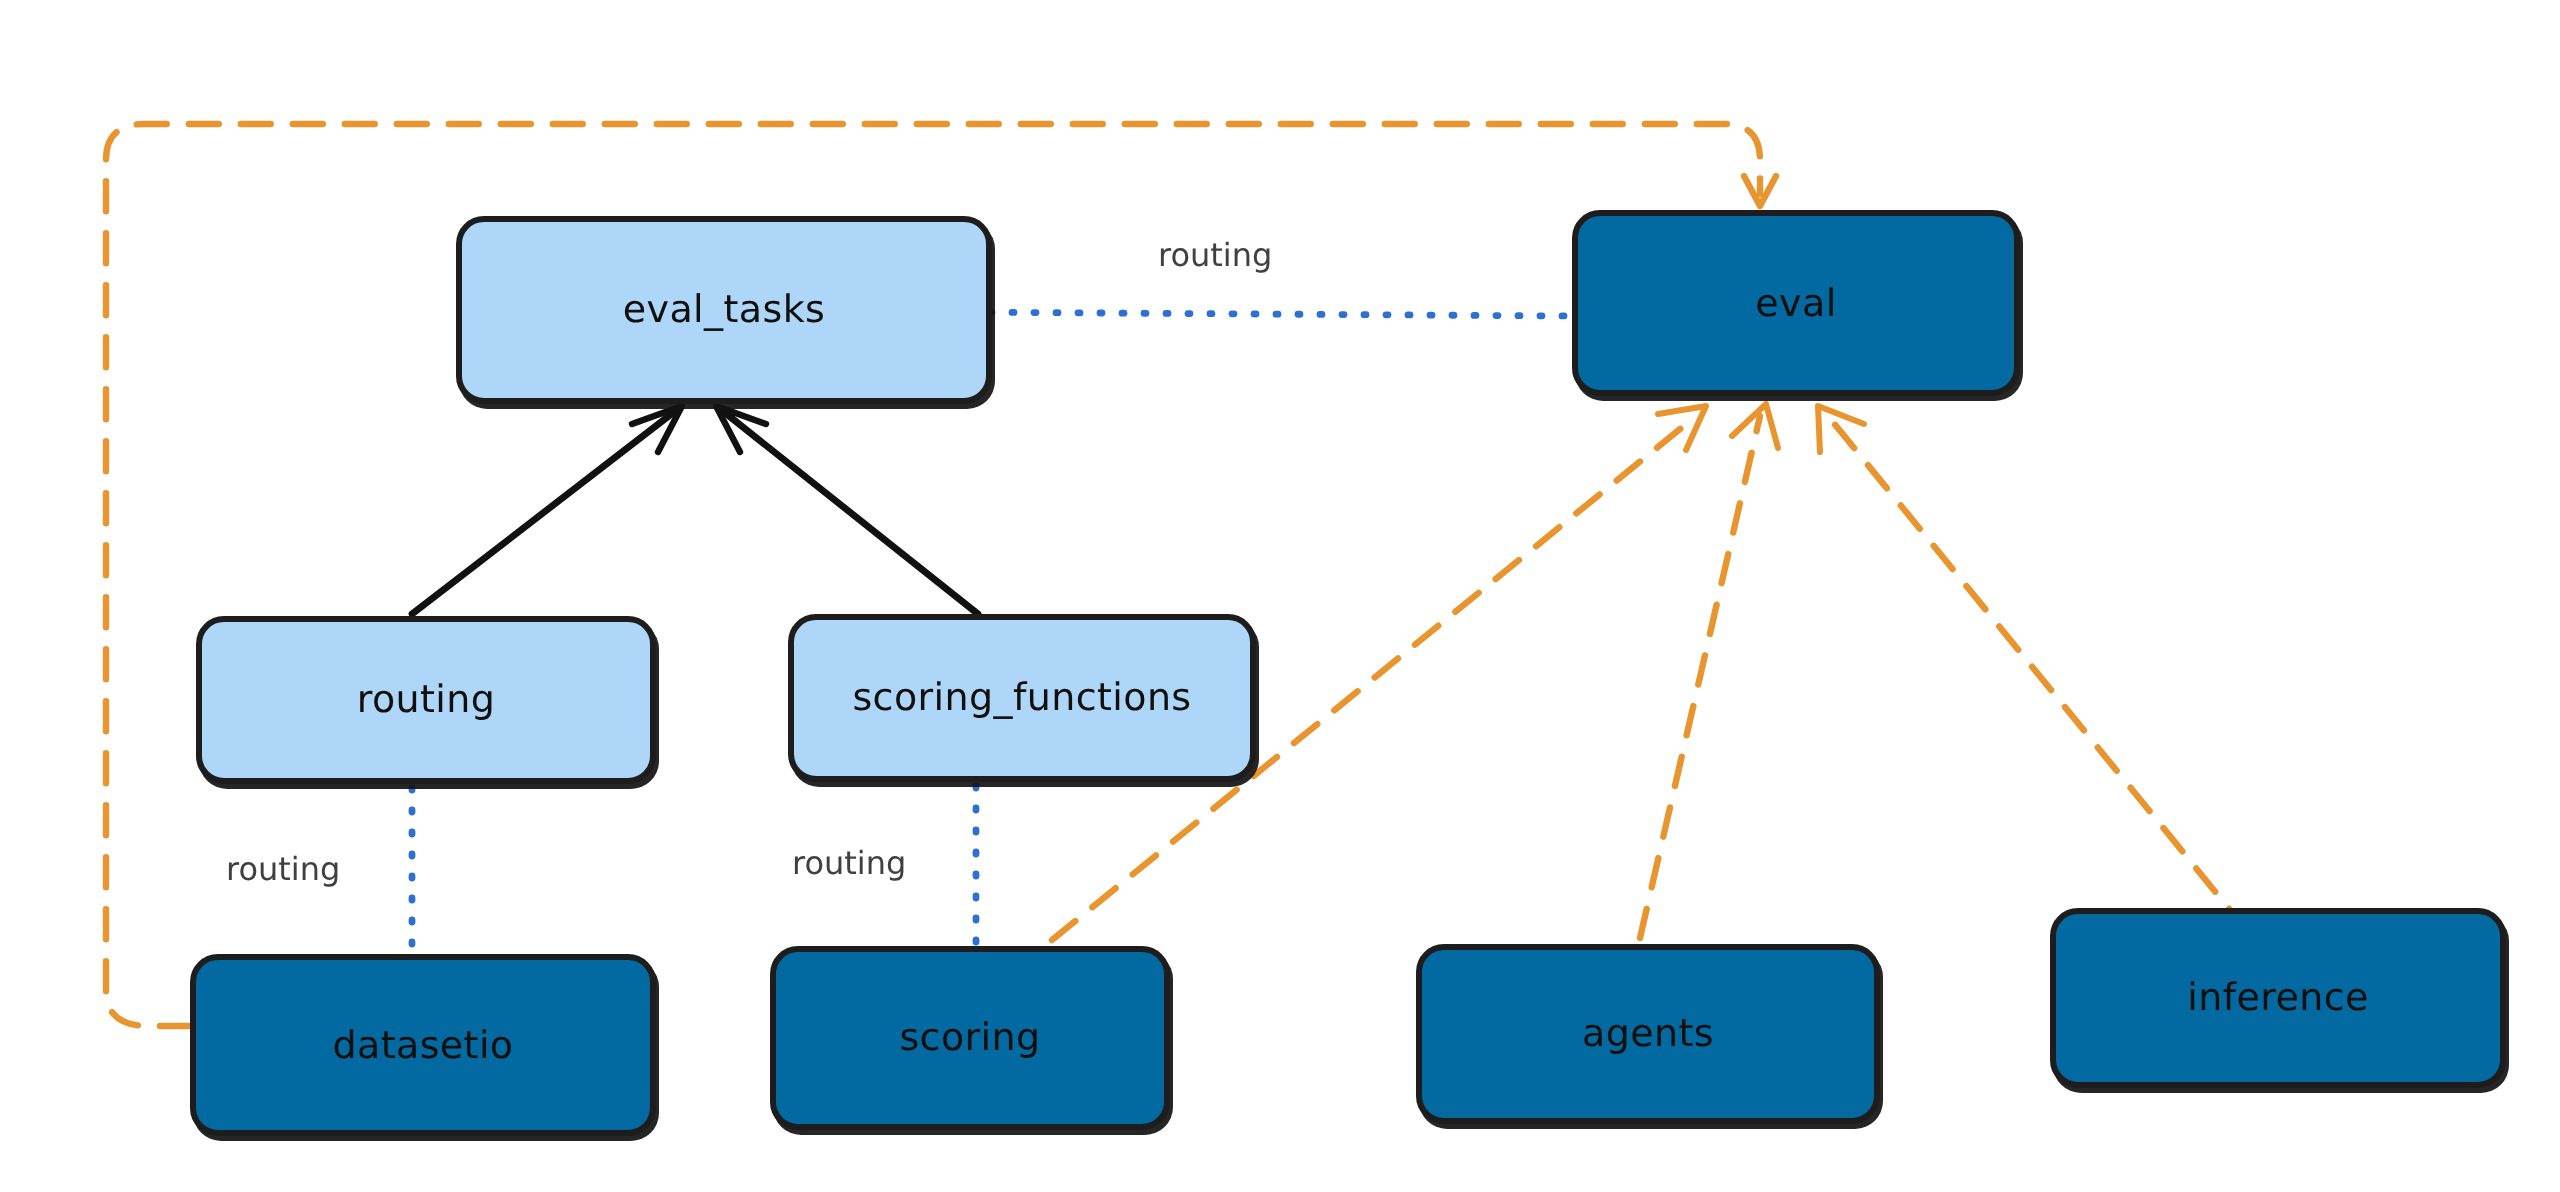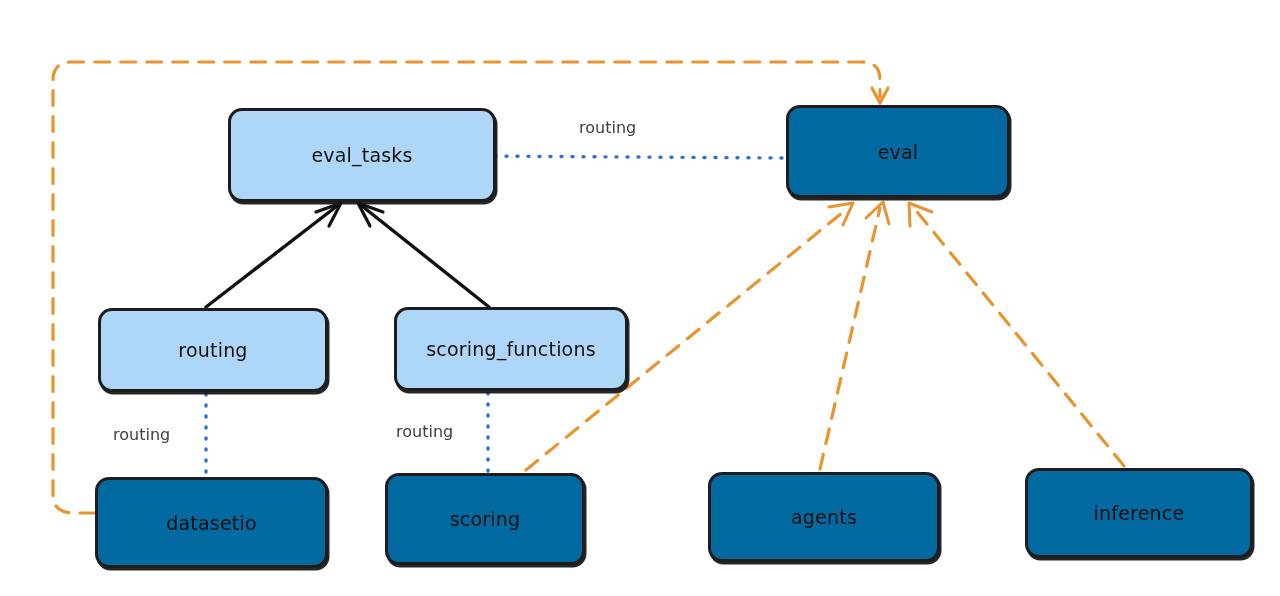--- a/index.html
+++ b/index.html
@@ -134,21 +134,21 @@
   </div>
 
   <div class="node green" style="left:708px; top:472px; width:232px; height:90px;">
     <span class="node-label">agents</span>
   </div>
 
   <div class="node green" style="left:385px; top:473px; width:200px; height:92px;">
     <span class="node-label">scoring</span>
   </div>
 
-  <div class="node green" style="left:1025px; top:468px; width:228px; height:90px;">
+  <div class="node green" style="left:1025px; top:454px; width:228px; height:90px;">
     <span class="node-label">inference</span>
   </div>
 
   <div class="edge-label" style="left:579px; top:118px;">routing</div>
 
   <div class="edge-label" style="left:113px; top:425px;">routing</div>
 
   <div class="edge-label" style="left:396px; top:422px;">routing</div>
 
 </div>

